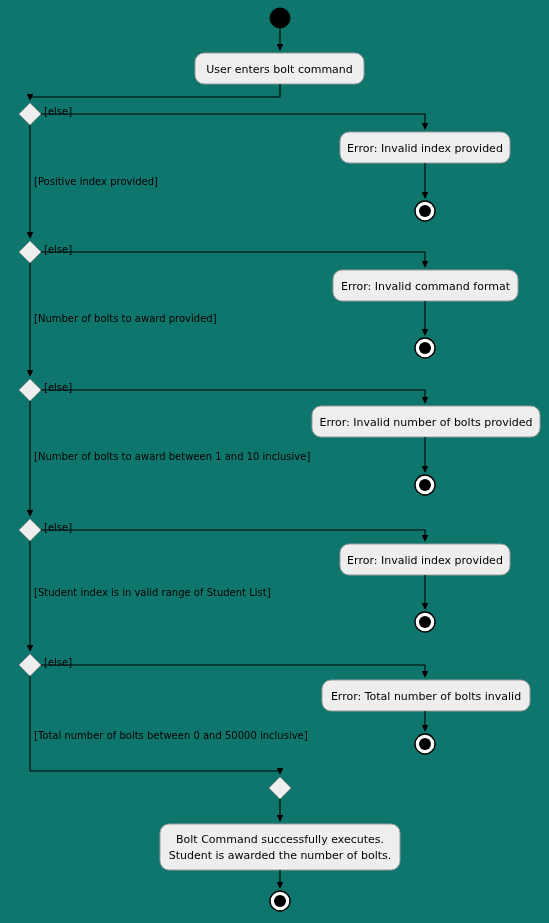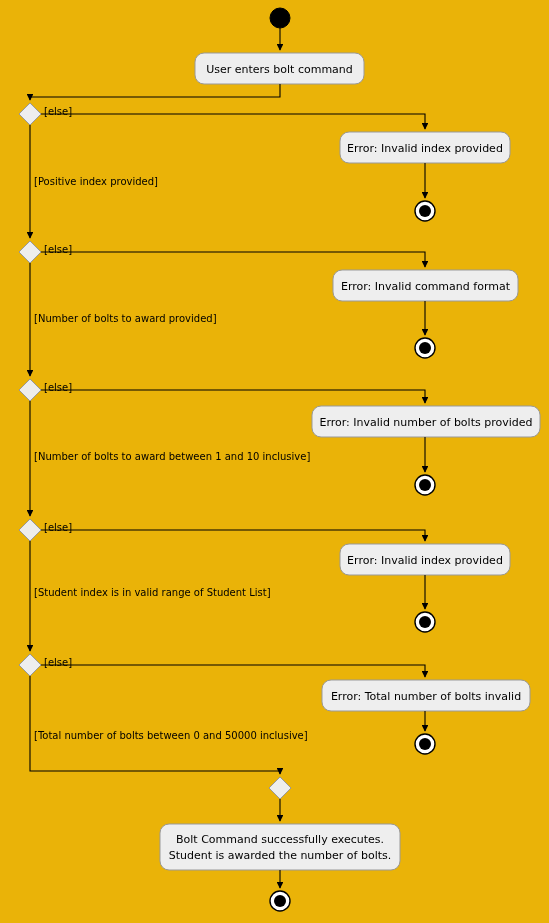--- a/index.html
+++ b/index.html
@@ -11,21 +11,21 @@
   body {
     font-family: "DejaVu Sans", "Liberation Sans", sans-serif;
     width: 549px;
     height: 923px;
     overflow: hidden;
   }
   #diagram-root {
     position: relative;
     width: 549px;
     height: 923px;
-    background: #eab308;
+    background: #0f766e;
   }
   svg#activity-diagram {
     display: block;
     width: 549px;
     height: 923px;
   }
   .node-box {
     fill: #eeeeee;
     stroke: #999999;
     stroke-width: 1;

